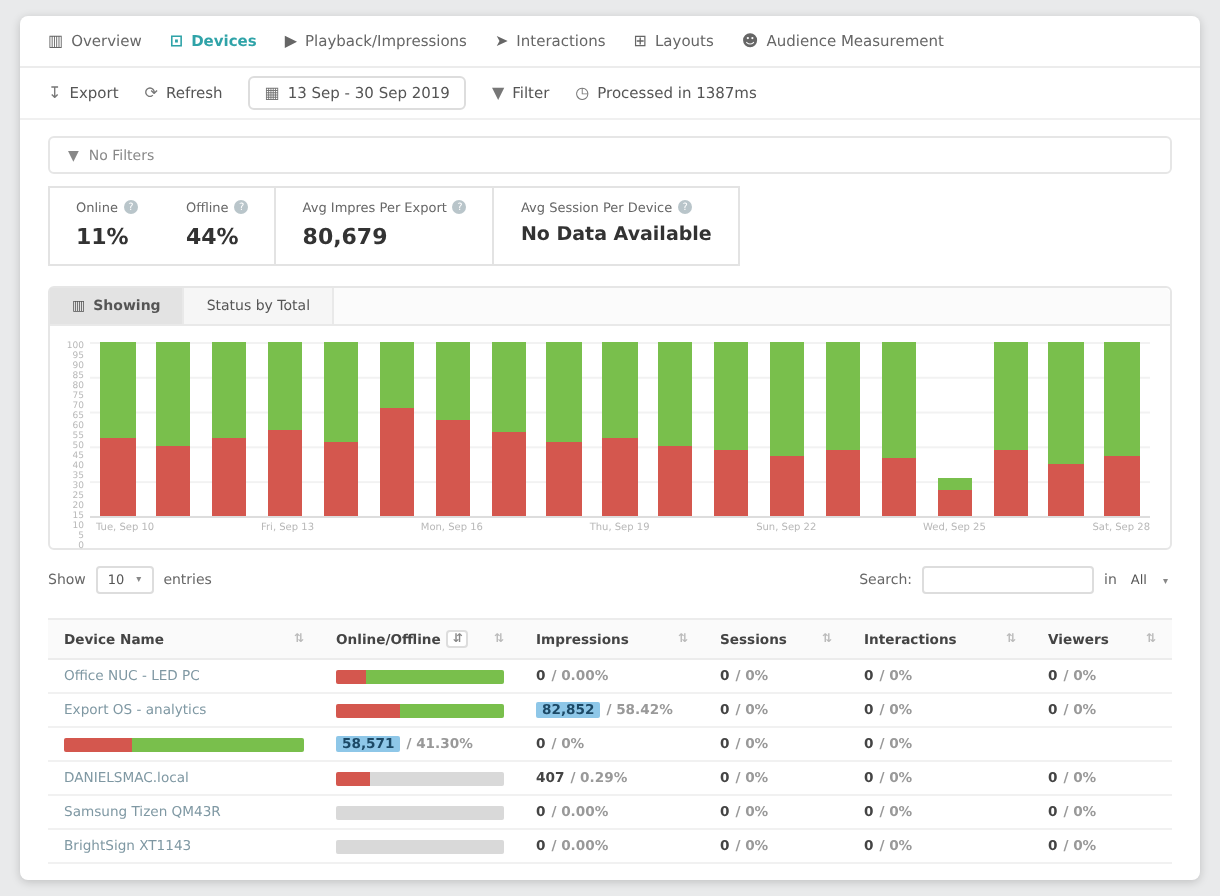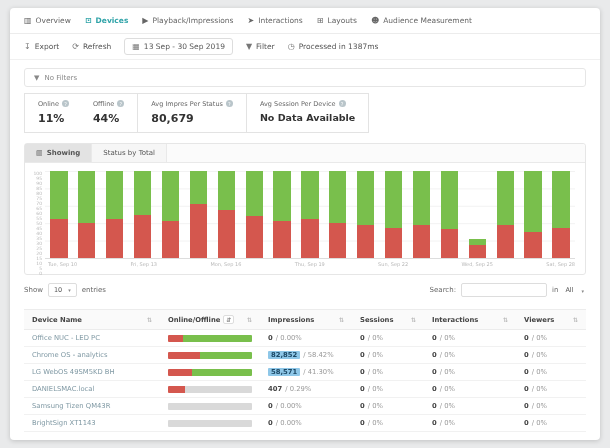--- a/index.html
+++ b/index.html
@@ -60,21 +60,21 @@
   .th { display:flex; align-items:center; gap:3px; font-size:6.8px; color:#444; font-weight:bold; padding:5px 8px; cursor:pointer; }
   .sort { color:#bbb; margin-left:auto; font-size:6px; }
   .oo-ic { border:1px solid #ddd; border-radius:2px; padding:0 2px; font-size:6px; color:#888; background:#fff; }
   .tr { border-bottom:1px solid #f1f1f1; }
   .td { padding:4px 8px; font-size:6.8px; color:#555; display:flex; align-items:center; }
   .td.name { color:#7f98a3; cursor:pointer; }
   .hbar { width:100%; height:7px; display:flex; border-radius:1px; overflow:hidden; background:#fff; }
   .hseg { height:100%; }
   .val { font-weight:bold; color:#444; }
   .chip { font-weight:bold; color:#1c4966; background:#8ec7e8; padding:0 3px; border-radius:1px; }
-  .pct { color:#999; margin-left:3px; white-space:nowrap; }
+  .pct { color:#999; margin-left:3px; white-space:nowrap;font-weight:bold; }
 </style>
 </head>
 <body>
 
 <div class="card">
 
   <div class="nav" id="nav">
       <div class="nav-item">
         <span class="nav-ic">▥</span>
         <span>Overview</span>
@@ -142,21 +142,21 @@
         <div class="stat-label">
           <span>Offline</span>
           <span class="qm">?</span>
         </div>
         <div class="stat-value">44%</div>
       </div>
     </div>
     <div class="stat-box">
       <div>
         <div class="stat-label">
-          <span>Avg Impres Per Status</span>
+          <span>Avg Impres Per Export</span>
           <span class="qm">?</span>
         </div>
         <div class="stat-value">80,679</div>
       </div>
     </div>
     <div class="stat-box">
       <div>
         <div class="stat-label">
           <span>Avg Session Per Device</span>
           <span class="qm">?</span>
@@ -405,21 +405,21 @@
           <div class="td">
             <span class="val">0</span>
             <span class="pct">/ 0%</span>
           </div>
           <div class="td">
             <span class="val">0</span>
             <span class="pct">/ 0%</span>
           </div>
         </div>
         <div class="tr">
-          <div class="td name">Chrome OS - analytics</div>
+          <div class="td name">Export OS - analytics</div>
           <div class="td">
             <div class="hbar">
               <div class="hseg" style="width: 38%; background: rgb(212, 87, 78);"></div>
               <div class="hseg" style="width: 62%; background: rgb(121, 191, 76);"></div>
             </div>
           </div>
           <div class="td">
             <span class="chip">82,852</span>
             <span class="pct">/ 58.42%</span>
           </div>
@@ -430,21 +430,20 @@
           <div class="td">
             <span class="val">0</span>
             <span class="pct">/ 0%</span>
           </div>
           <div class="td">
             <span class="val">0</span>
             <span class="pct">/ 0%</span>
           </div>
         </div>
         <div class="tr">
-          <div class="td name">LG WebOS 49SM5KD BH</div>
           <div class="td">
             <div class="hbar">
               <div class="hseg" style="width: 28%; background: rgb(212, 87, 78);"></div>
               <div class="hseg" style="width: 72%; background: rgb(121, 191, 76);"></div>
             </div>
           </div>
           <div class="td">
             <span class="chip">58,571</span>
             <span class="pct">/ 41.30%</span>
           </div>

